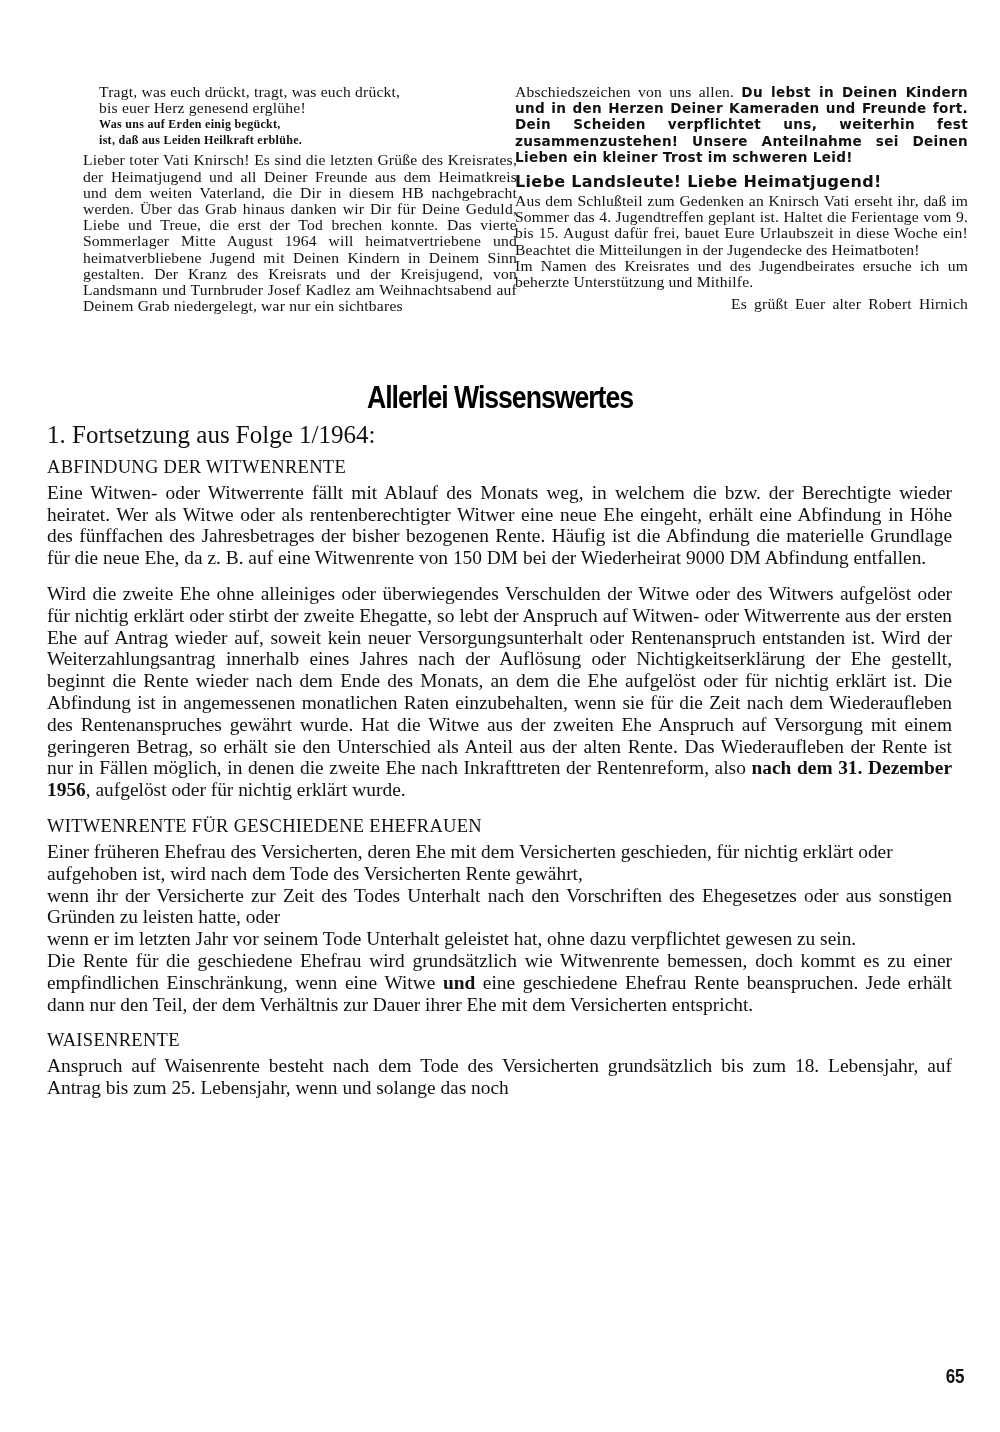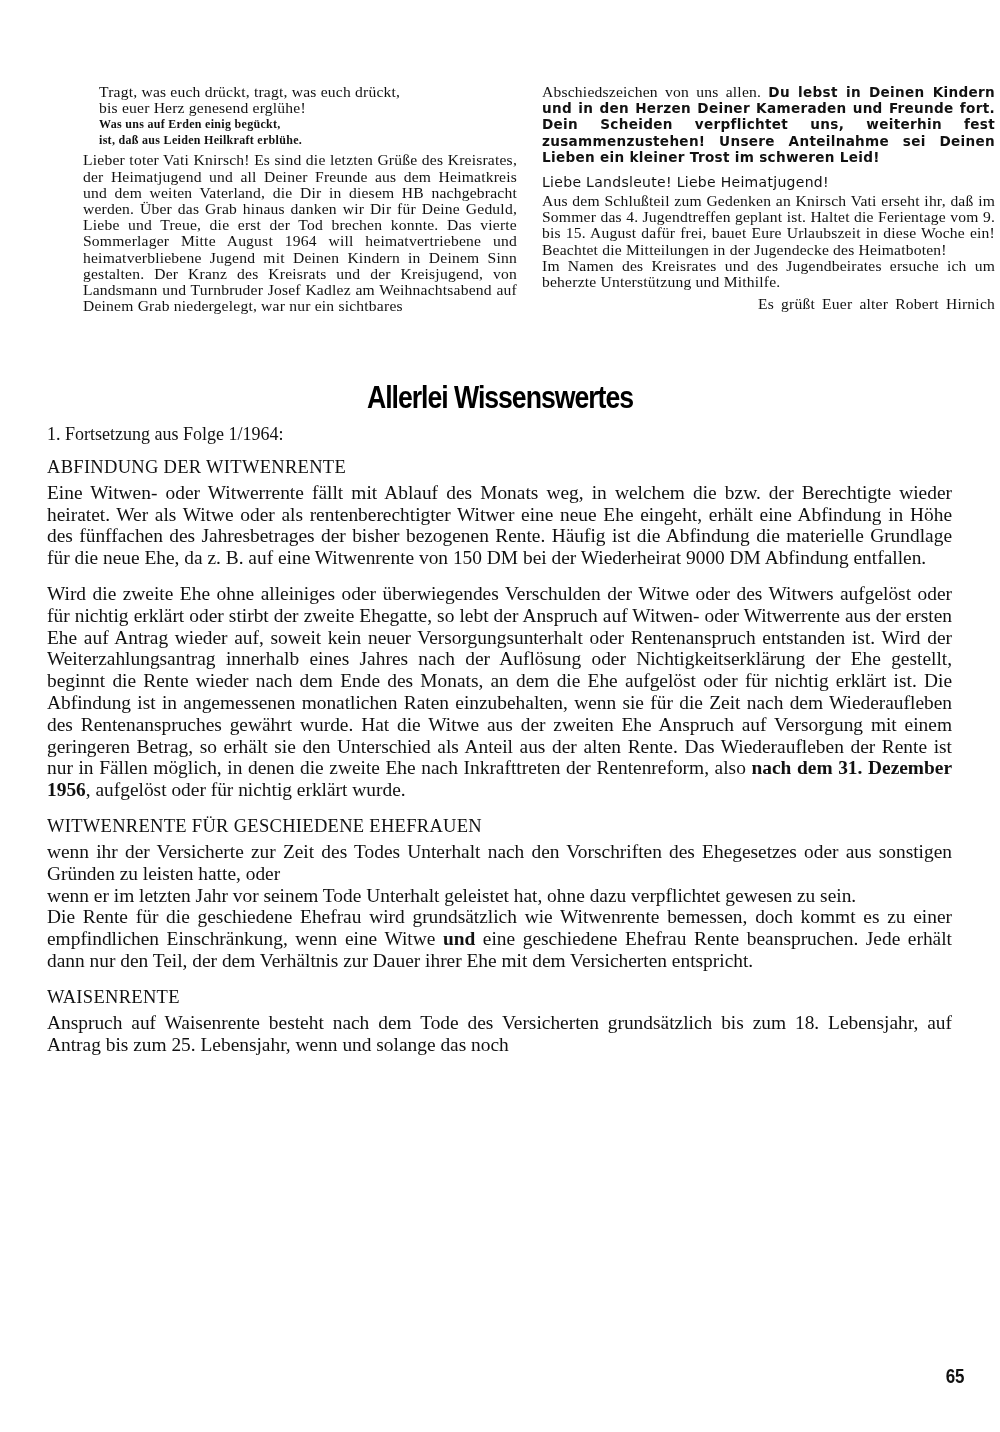--- a/index.html
+++ b/index.html
@@ -6,40 +6,40 @@
   body {
     width: 1000px; height: 1432px; background: #ffffff; color: #111;
     position: relative; overflow: hidden;
     font-family: "DejaVu Serif", "Liberation Serif", serif;
   }
   .col {
     position: absolute; top: 84px; font-family: "Liberation Serif", serif;
     font-size: 15.6px; line-height: 16.2px; text-align: justify; letter-spacing: 0.2px;
   }
   .col.left { left: 50px; width: 434px; margin-left: 33px; }
-  .col.right { left: 542px; width: 453px; }
+  .col.right { left: 515px; width: 453px; }
   .poem { padding-left: 16px; margin: 0 0 4px 0; text-align: left; }
   .poem .line { display: block; }
   .poem .bold { font-family: Liberation Serif, serif; font-weight: bold; font-size: 12px; line-height: 16px; letter-spacing: 0.3px; }
   .sans-bold { font-family: "DejaVu Sans", sans-serif; font-weight: bold; font-size: 13.6px; letter-spacing: 0.3px; }
   .col p { margin: 0; }
-  .greeting { margin: 8px 0 2px 0 !important; font-family: "DejaVu Sans", sans-serif; font-weight: normal; font-size: 14px; line-height: 18px; letter-spacing: 0.3px; }
+  .greeting { margin: 8px 0 2px 0 !important; font-family: "DejaVu Sans", sans-serif; font-weight: bold; font-size: 16px; line-height: 18px; letter-spacing: 0.3px; }
   .signature { text-align: right; margin-top: 6px !important; word-spacing: 3px; }
   .title {
     position: absolute; top: 380px; left: 0; width: 1000px; text-align: center;
     font-family: "Liberation Sans", sans-serif; font-weight: bold; font-size: 31px;
     letter-spacing: -1.2px; transform: scaleX(0.86); transform-origin: 50% 50%;
     color: #000;
   }
   .main {
     position: absolute; left: 47px; top: 424px; width: 905px;
     font-family: "Liberation Serif", serif; font-size: 19.4px; line-height: 21.8px;
     text-align: justify; color: #111;
   }
-  .subtitle { font-size: 18px; margin: 0 0 10px 0; }
+  .subtitle { font-size: 25px; margin: 0 0 10px 0; }
   .heading {
     font-family: "Liberation Serif", serif; font-weight: normal; font-size: 18.5px;
     letter-spacing: 0.3px; margin: 0 0 4px 0; line-height: 22px;
   }
   .section { margin-bottom: 14px; }
   .section p { margin: 0; }
   .page-number {
     position: absolute; left: 944px; top: 1365px; font-family: "Liberation Sans", sans-serif;
     font-weight: bold; font-size: 20px; transform: scaleX(0.85);
   }
@@ -78,20 +78,21 @@
     <div class="heading">ABFINDUNG DER WITWENRENTE</div>
     <p>Eine Witwen- oder Witwerrente fällt mit Ablauf des Monats weg, in welchem die bzw. der Berechtigte wieder heiratet. Wer als Witwe oder als rentenberechtigter Witwer eine neue Ehe eingeht, erhält eine Abfindung in Höhe des fünffachen des Jahresbetrages der bisher bezogenen Rente. Häufig ist die Abfindung die materielle Grundlage für die neue Ehe, da z. B. auf eine Witwenrente von 150 DM bei der Wiederheirat 9000 DM Abfindung entfallen.</p>
   </div>
 
   <div class="section">
     <p><span>Wird die zweite Ehe ohne alleiniges oder überwiegendes Verschulden der Witwe oder des Witwers aufgelöst oder für nichtig erklärt oder stirbt der zweite Ehegatte, so lebt der Anspruch auf Witwen- oder Witwerrente aus der ersten Ehe auf Antrag wieder auf, soweit kein neuer Versorgungsunterhalt oder Rentenanspruch entstanden ist. Wird der Weiterzahlungsantrag innerhalb eines Jahres nach der Auflösung oder Nichtigkeitserklärung der Ehe gestellt, beginnt die Rente wieder nach dem Ende des Monats, an dem die Ehe aufgelöst oder für nichtig erklärt ist. Die Abfindung ist in angemessenen monatlichen Raten einzubehalten, wenn sie für die Zeit nach dem Wiederaufleben des Rentenanspruches gewährt wurde. Hat die Witwe aus der zweiten Ehe Anspruch auf Versorgung mit einem geringeren Betrag, so erhält sie den Unterschied als Anteil aus der alten Rente. Das Wiederaufleben der Rente ist nur in Fällen möglich, in denen die zweite Ehe nach Inkrafttreten der Rentenreform, also </span><b>nach dem 31. Dezember 1956</b><span>, aufgelöst oder für nichtig erklärt wurde.</span></p>
   </div>
 
   <div class="section">
     <div class="heading">WITWENRENTE FÜR GESCHIEDENE EHEFRAUEN</div>
+    <p style="text-align:left">Einer früheren Ehefrau des Versicherten, deren Ehe mit dem Versicherten geschieden, für nichtig erklärt oder aufgehoben ist, wird nach dem Tode des Versicherten Rente gewährt,</p>
     <p>wenn ihr der Versicherte zur Zeit des Todes Unterhalt nach den Vorschriften des Ehegesetzes oder aus sonstigen Gründen zu leisten hatte, oder</p>
     <p>wenn er im letzten Jahr vor seinem Tode Unterhalt geleistet hat, ohne dazu verpflichtet gewesen zu sein.</p>
     <p><span>Die Rente für die geschiedene Ehefrau wird grundsätzlich wie Witwenrente bemessen, doch kommt es zu einer empfindlichen Einschränkung, wenn eine Witwe </span><b>und</b><span> eine geschiedene Ehefrau Rente beanspruchen. Jede erhält dann nur den Teil, der dem Verhältnis zur Dauer ihrer Ehe mit dem Versicherten entspricht.</span></p>
   </div>
 
   <div class="section">
     <div class="heading">WAISENRENTE</div>
     <p>Anspruch auf Waisenrente besteht nach dem Tode des Versicherten grundsätzlich bis zum 18. Lebensjahr, auf Antrag bis zum 25. Lebensjahr, wenn und solange das noch</p>
   </div>
 </div>

